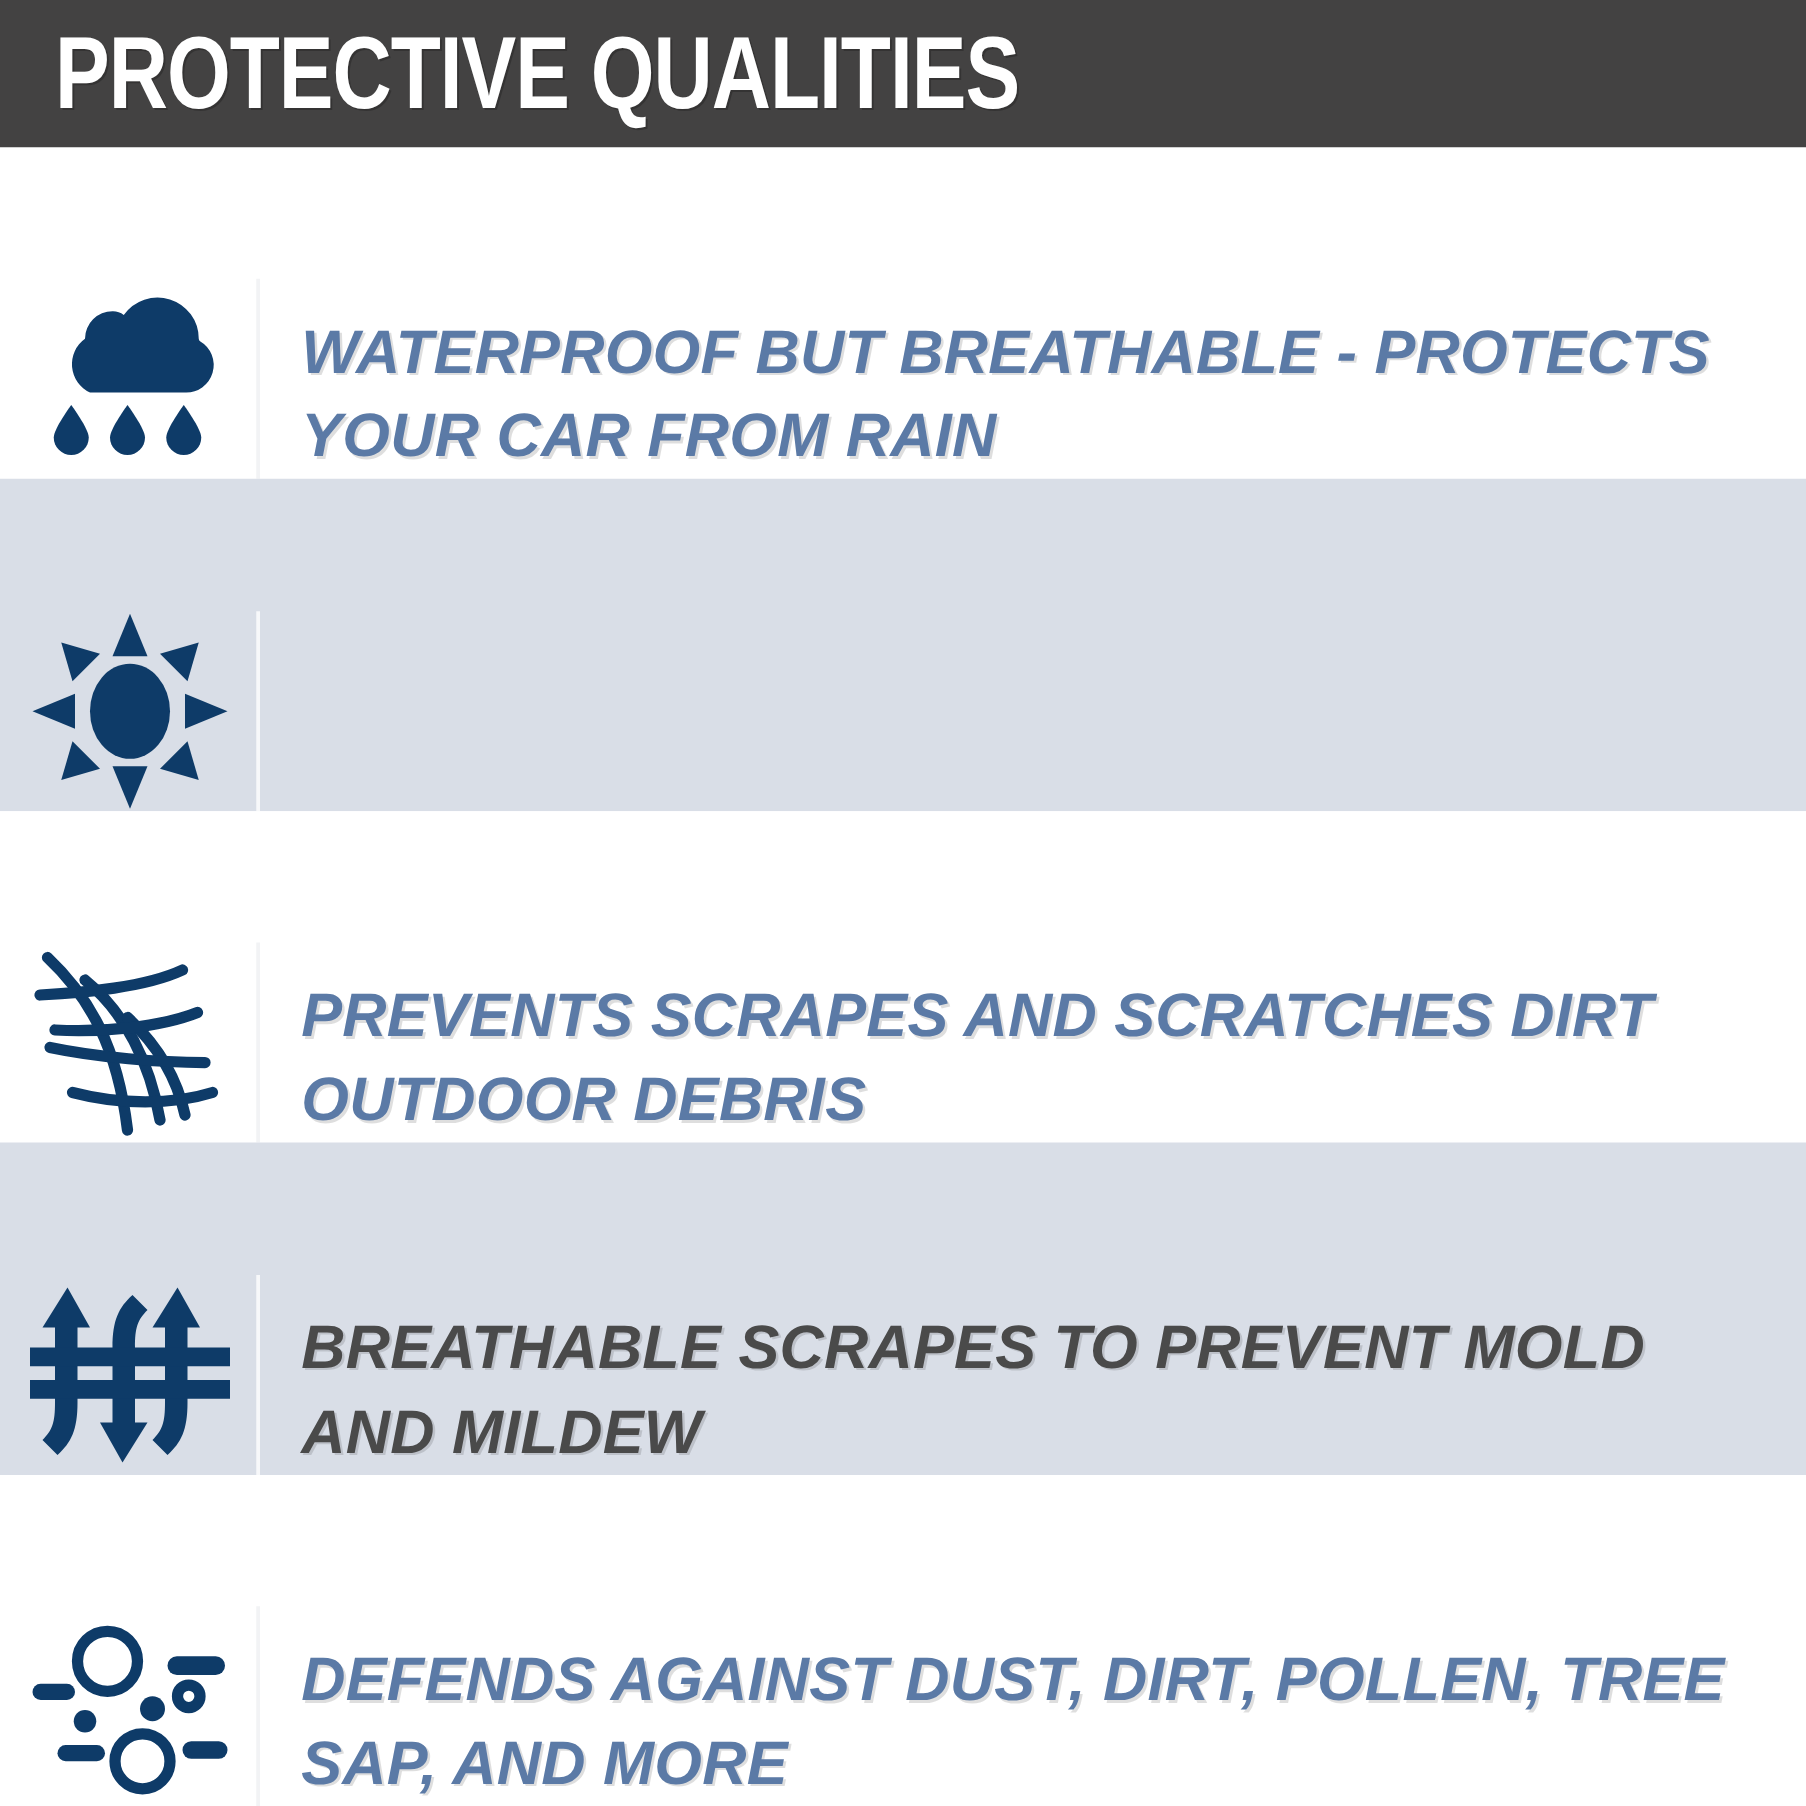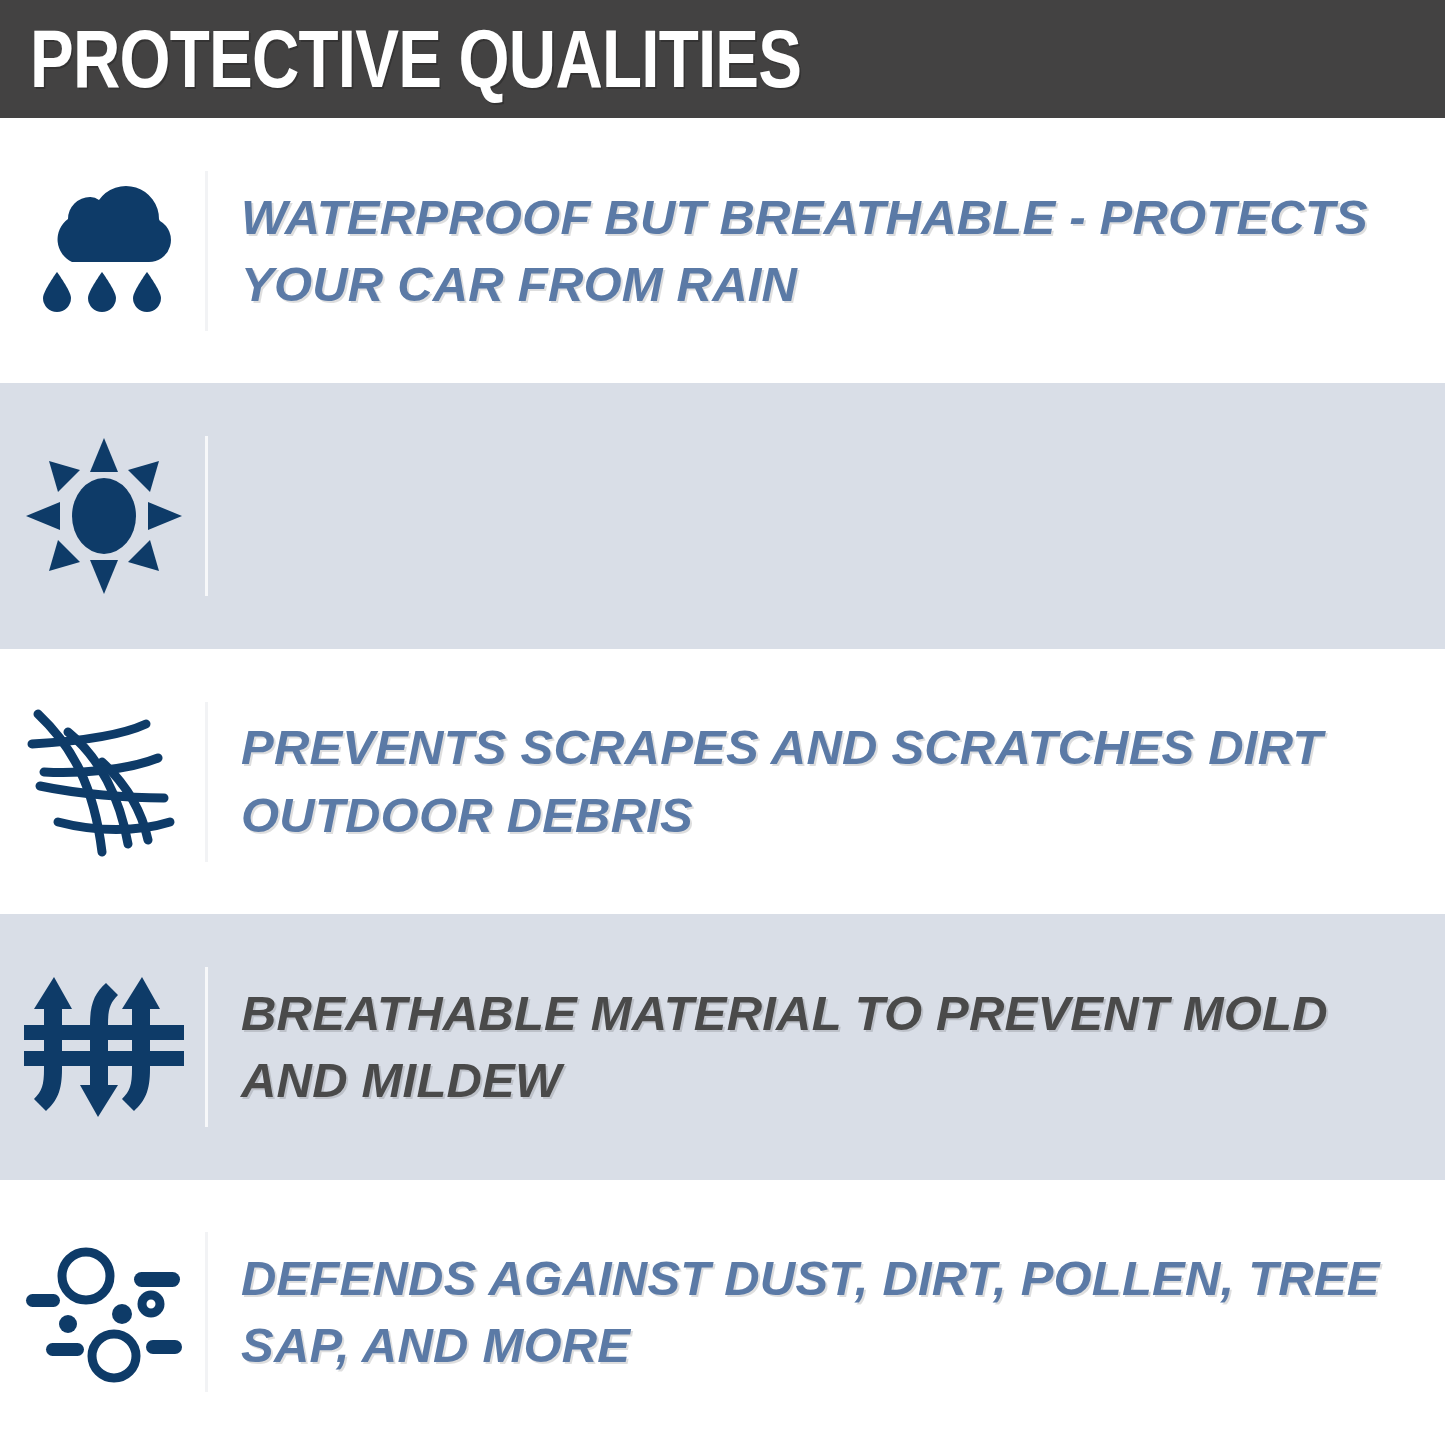--- a/index.html
+++ b/index.html
@@ -17,21 +17,21 @@
     background:#ffffff;
   }
 
   
   .header {
     height:118px;
     flex:0 0 118px;
     background:#434242;
     display:flex;
     align-items:center;
-    padding-left:30px;
+    padding-left:44px;
     position:relative;
   }
   .header-title {
     color:#ffffff;
     font-family:"Liberation Sans Narrow","Liberation Sans",sans-serif;
     font-weight:bold;
     font-size:82px;
     line-height:84px;
     letter-spacing:-1px;
     transform:scaleX(0.80);
@@ -42,21 +42,21 @@
 
   
   .rows {
     flex:1 1 auto;
     display:flex;
     flex-direction:column;
   }
   .row {
     flex:1 1 0;
     display:flex;
-    align-items:center;
+    align-items:flex-end;
     position:relative;
     min-height:0;
   }
   .row.alt { background:#d9dee7; }
   .row.plain { background:#ffffff; }
 
   .icon-cell {
     flex:0 0 208px;
     display:flex;
     align-items:center;
@@ -190,21 +190,21 @@
               <path d="M74 150 L56 118 h10 V58 c0 -22 5 -32 16 -42 l12 12
                        c-8 8 -10 14 -10 30 v60 h10 z"></path>
 
               <rect x="0" y="58" width="160" height="15"></rect>
               <rect x="0" y="84" width="160" height="15"></rect>
             </g>
           </svg>
         </div>
       </div>
       <div class="text-cell">
-        <div class="feature-text t-gray">BREATHABLE MATERIAL TO PREVENT MOLD AND MILDEW</div>
+        <div class="feature-text t-gray">BREATHABLE SCRAPES TO PREVENT MOLD AND MILDEW</div>
       </div>
     </div>
 
     <div class="row plain">
       <div class="icon-cell">
         <div class="icon-box">
           <svg viewBox="0 0 160 160" width="160" height="160" aria-hidden="true">
             <g fill="none" stroke="#0e3b68" stroke-width="9">
               <circle cx="62" cy="44" r="24"></circle>
               <circle cx="90" cy="124" r="22"></circle>

